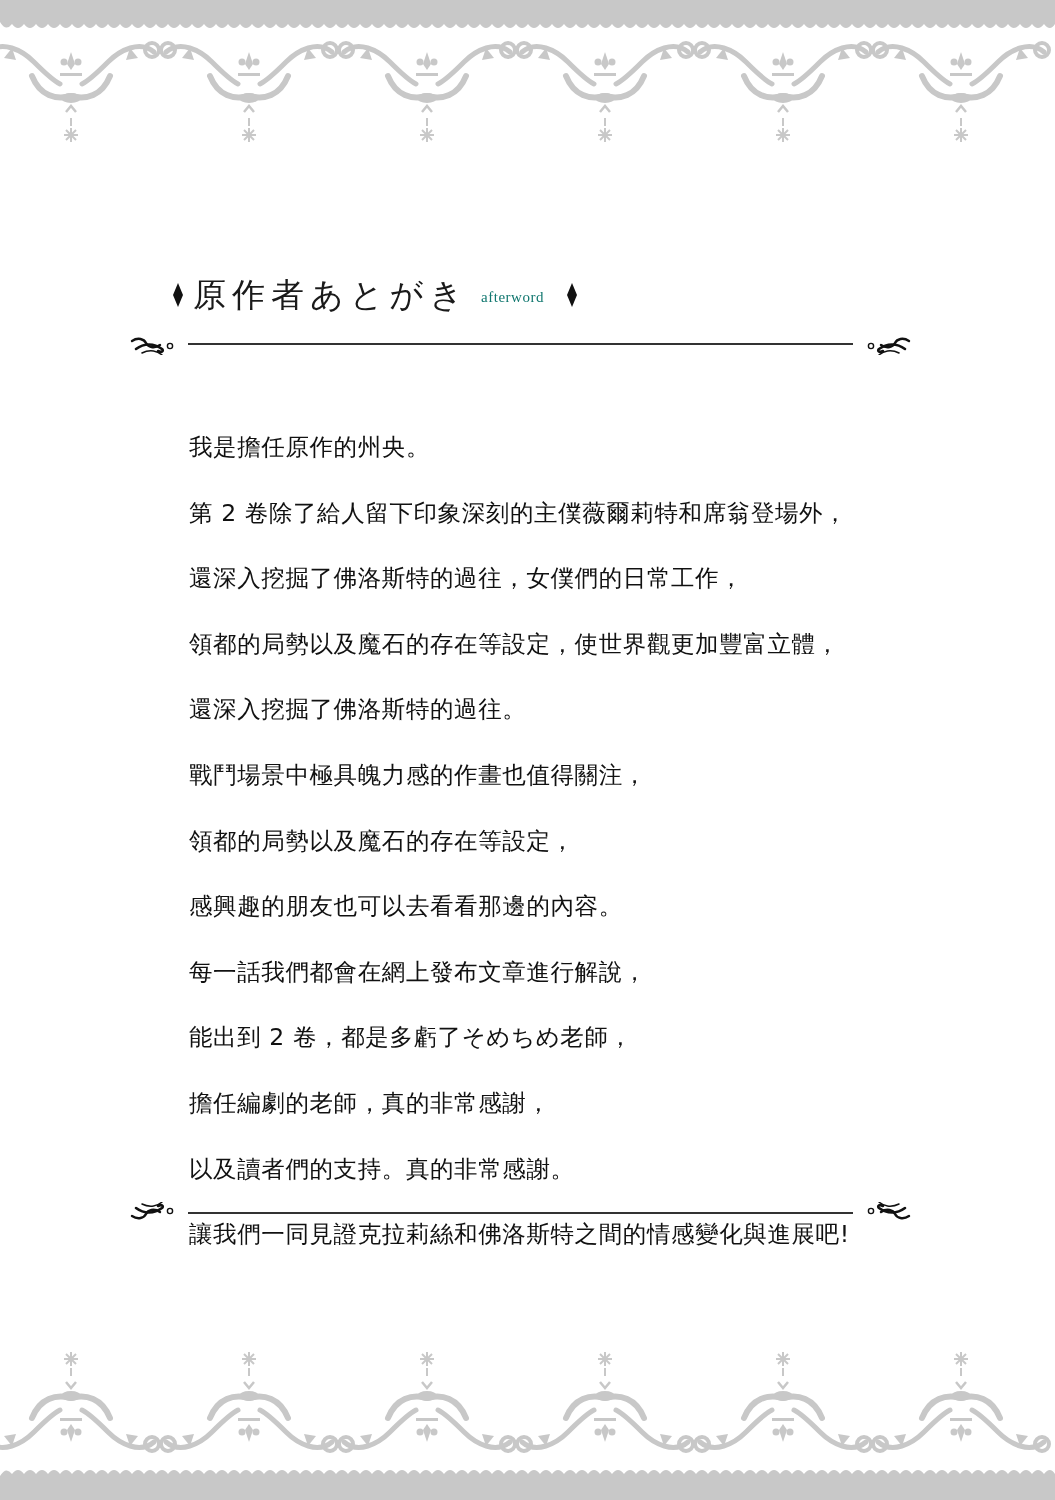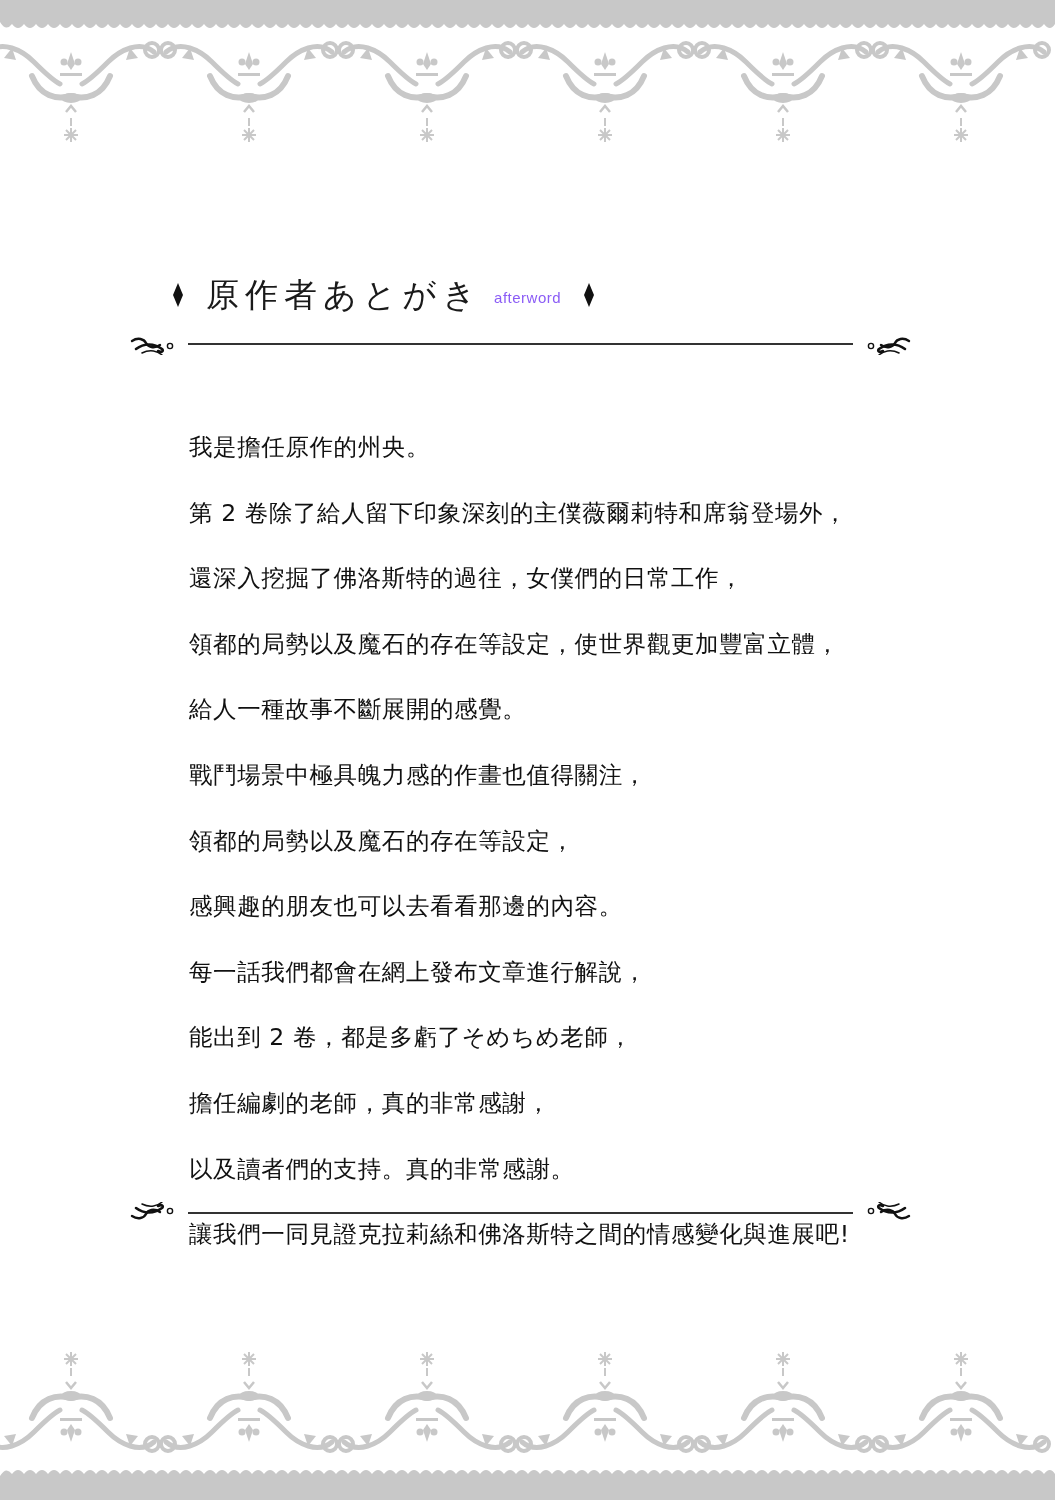--- a/index.html
+++ b/index.html
@@ -5,22 +5,22 @@
     html, body { margin: 0; padding: 0; background: #ffffff; }
     body { width: 1055px; height: 1500px; position: relative; overflow: hidden; font-family: "DejaVu Sans", sans-serif; color: #111; }
 
     .band { position: absolute; left: 0; width: 1055px; }
     .band-top { top: 0; height: 150px; }
     .band-bottom { top: 1340px; height: 160px; }
     .band svg { display: block; }
 
     .heading { position: absolute; left: 172px; top: 270px; height: 50px; display: flex; align-items: center; white-space: nowrap; }
     .diamond { width: 12px; height: 24px; display: inline-block; }
-    .title-jp { font-family: "DejaVu Serif", serif; font-size: 33px; letter-spacing: 6px; color: #1a1a1a; margin: 0 12px 0 22px; font-weight: normal; }
-    .title-en { font-family: Liberation Sans, sans-serif; font-size: 15px; letter-spacing: 0.5px; color: #8b5cf6; margin-right: 22px; position: relative; top: 2px; }
+    .title-jp { font-family: "DejaVu Serif", serif; font-size: 33px; letter-spacing: 6px; color: #1a1a1a; margin: 0 12px 0 9px; font-weight: normal; }
+    .title-en { font-family: Liberation Serif, serif; font-size: 15px; letter-spacing: 0.5px; color: #0f766e; margin-right: 22px; position: relative; top: 2px; }
 
     .rule-row { position: absolute; left: 128px; width: 785px; height: 26px; display: flex; align-items: center; }
     .rule-row .line { flex: 1; height: 1.6px; background: #333; margin: 0 12px; }
     .rule-row .orn { width: 48px; height: 22px; }
     .rule-top { top: 331px; }
     .rule-bottom { top: 1200px; }
 
     .body-text { position: absolute; left: 177px; top: 418px; width: 760px; }
     .body-text p { margin: 12px; height: 53.6px; line-height: 34px; font-size: 23.5px; letter-spacing: 0.6px; color: #111; white-space: nowrap; font-family: "DejaVu Sans", sans-serif; }
   </style>
@@ -99,21 +99,21 @@
         <use href="#flourish-left"></use>
       </g>
     </svg>
 </div>
 
 <div class="body-text">
   <p>我是擔任原作的州央。</p>
   <p>第 2 卷除了給人留下印象深刻的主僕薇爾莉特和席翁登場外，</p>
   <p>還深入挖掘了佛洛斯特的過往，女僕們的日常工作，</p>
   <p>領都的局勢以及魔石的存在等設定，使世界觀更加豐富立體，</p>
-  <p>給人一種故事不斷展開的感覺。</p>
+  <p>還深入挖掘了佛洛斯特的過往。</p>
   <p>戰鬥場景中極具魄力感的作畫也值得關注，</p>
   <p>領都的局勢以及魔石的存在等設定，</p>
   <p>感興趣的朋友也可以去看看那邊的內容。</p>
   <p>每一話我們都會在網上發布文章進行解說，</p>
   <p>能出到 2 卷，都是多虧了そめちめ老師，</p>
   <p>擔任編劇的老師，真的非常感謝，</p>
   <p>以及讀者們的支持。真的非常感謝。</p>
   <p>讓我們一同見證克拉莉絲和佛洛斯特之間的情感變化與進展吧!</p>
 </div>
 

